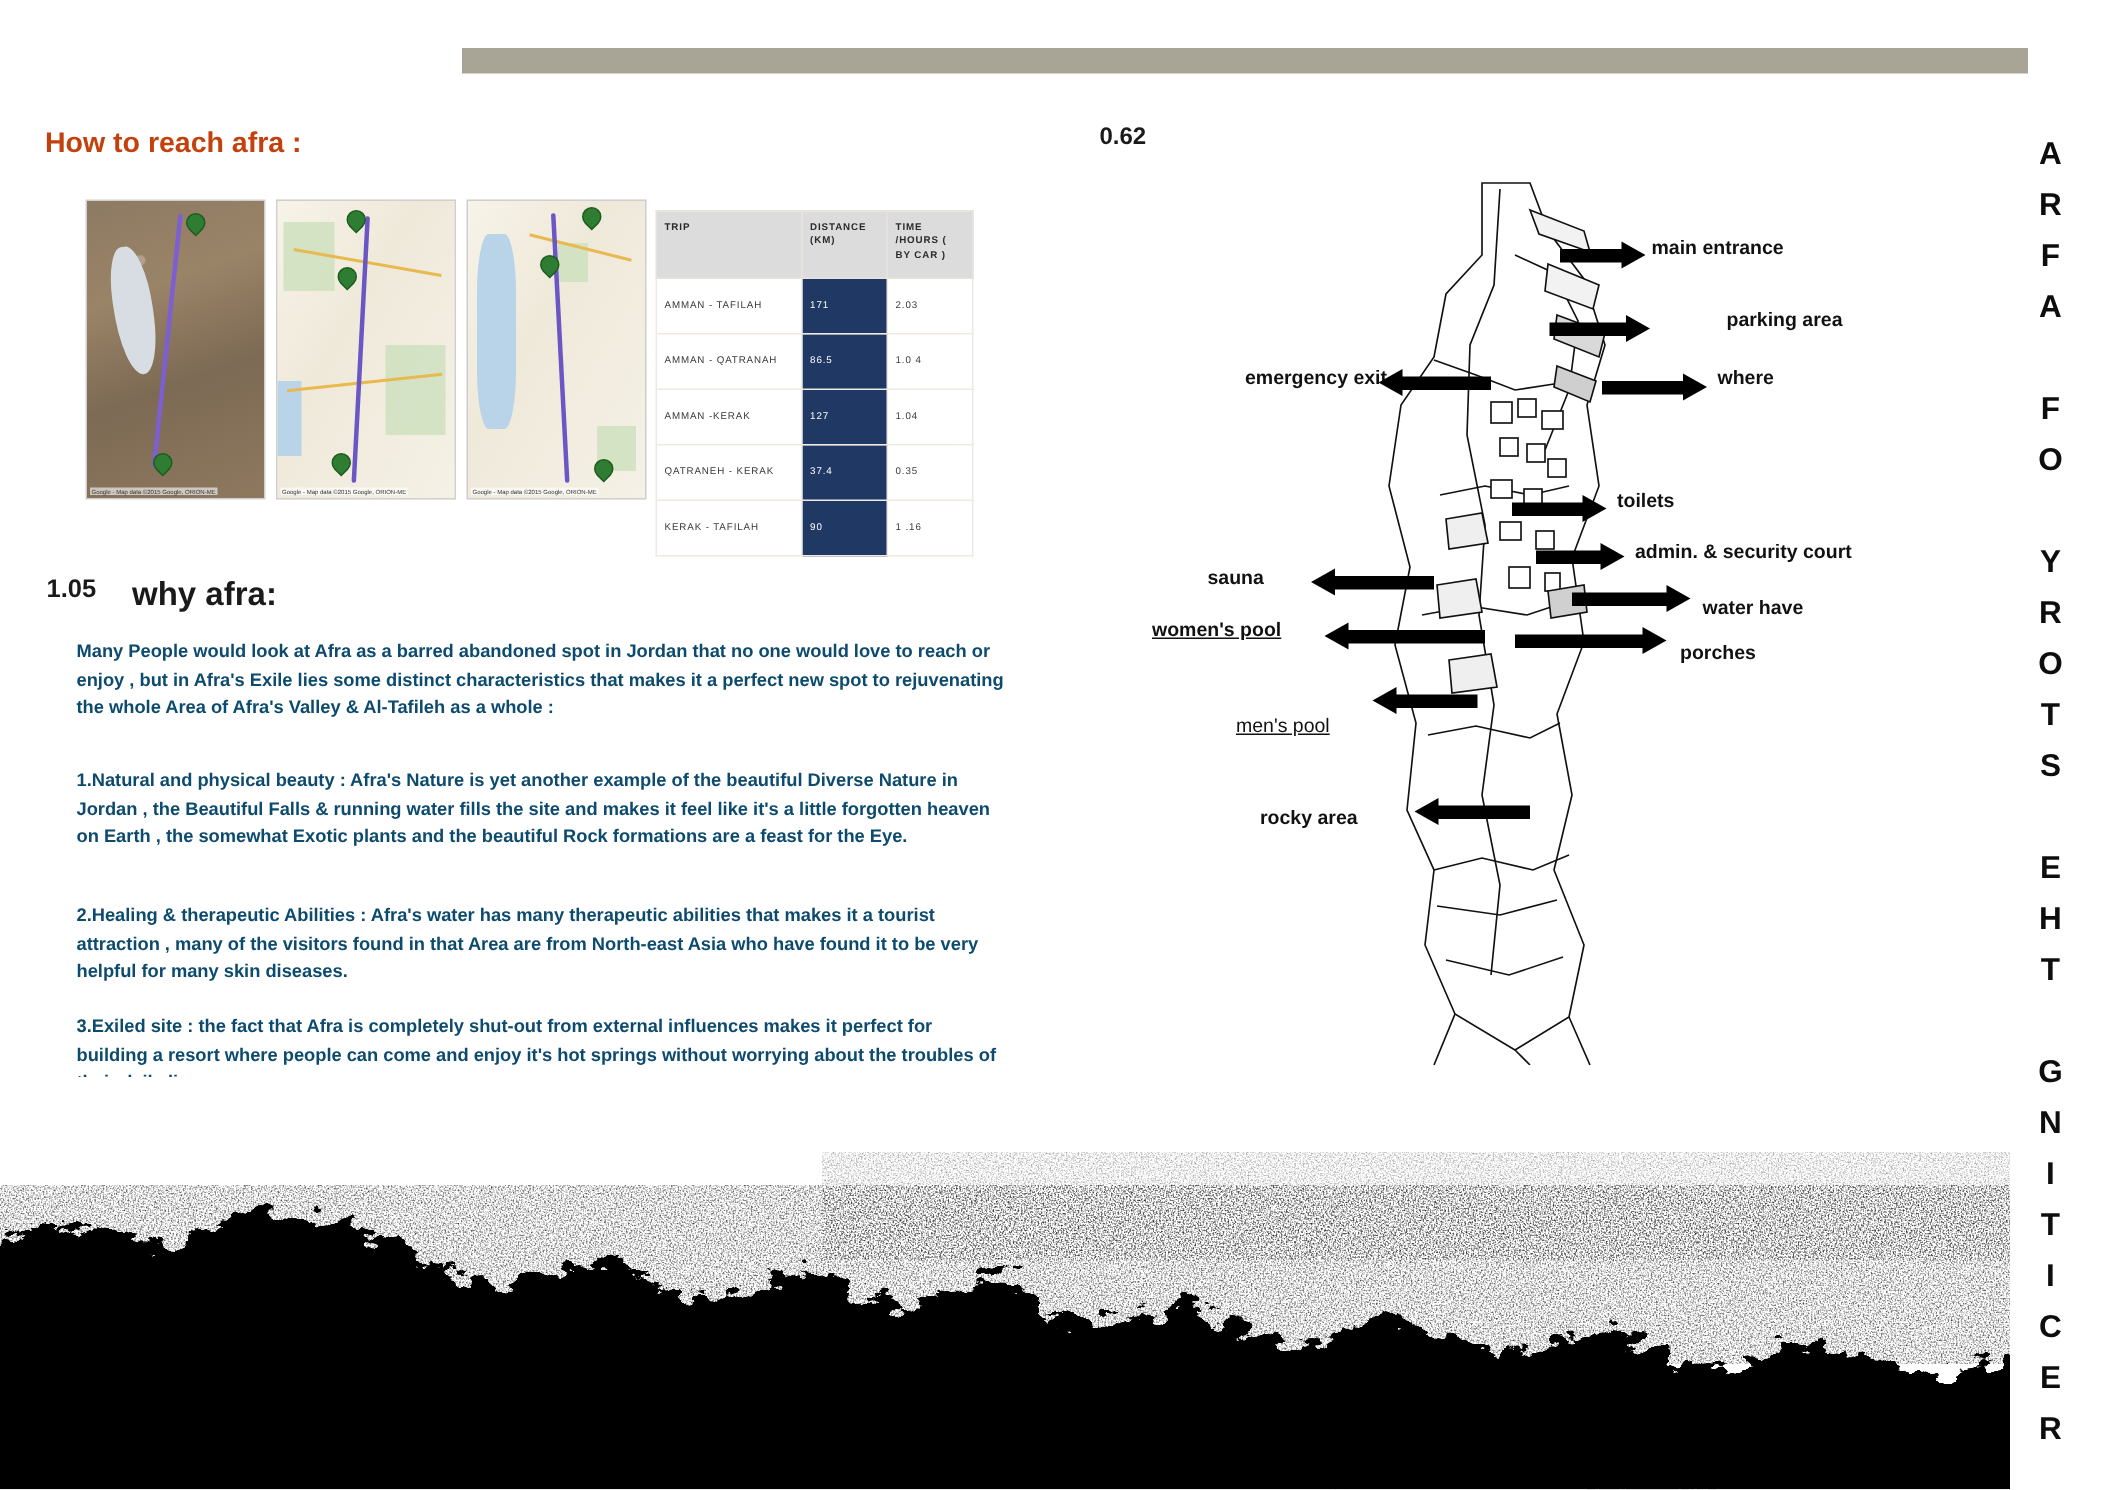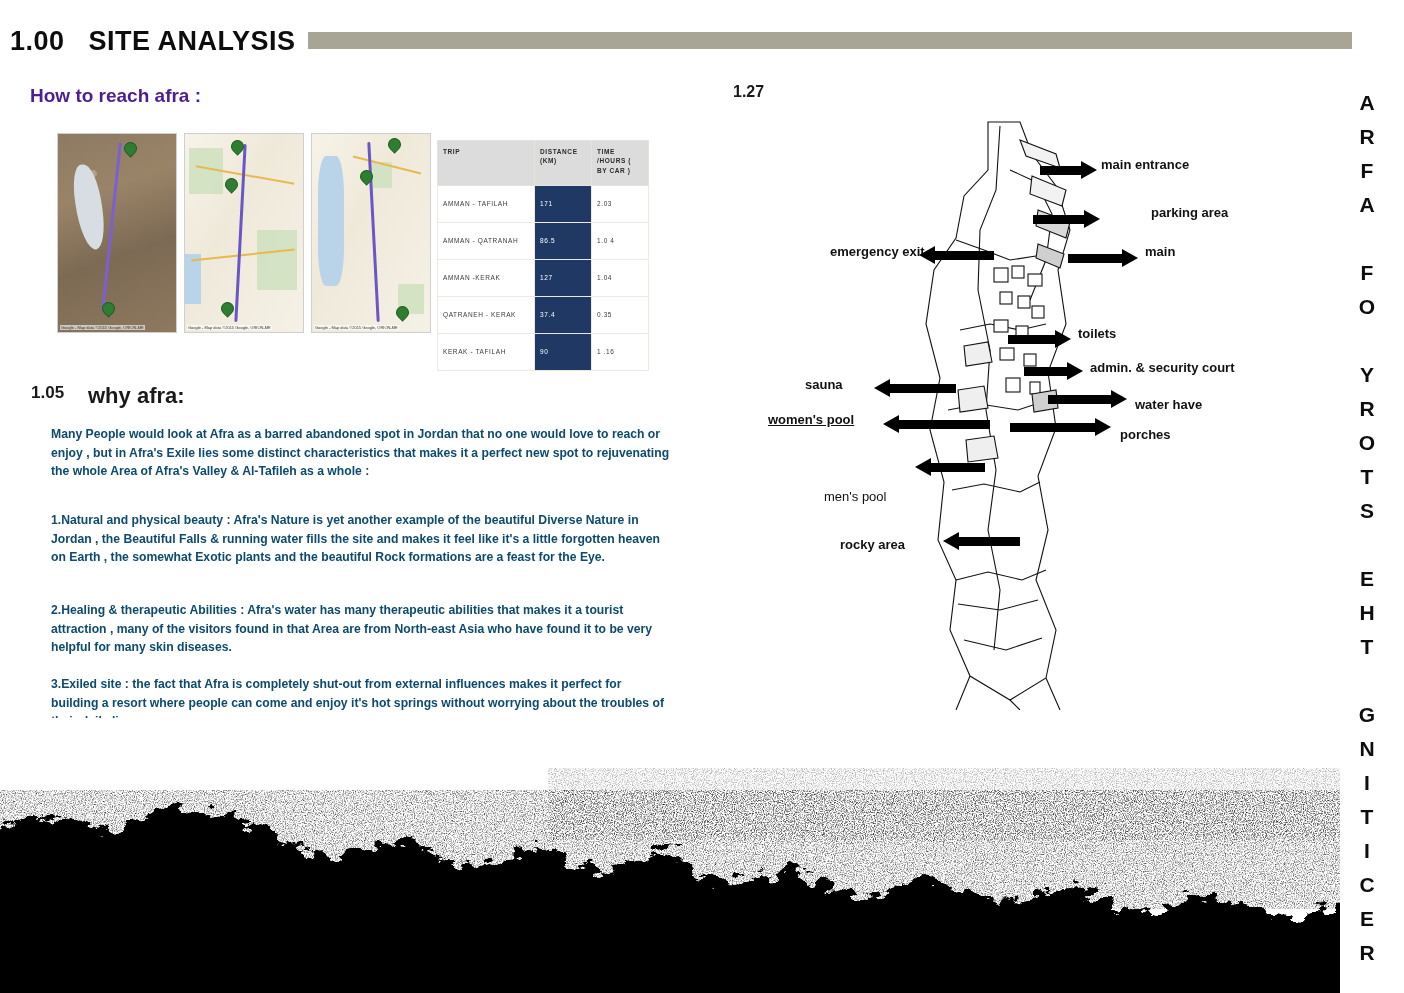--- a/index.html
+++ b/index.html
@@ -46,21 +46,21 @@
     background: #a8a496;
   }
 
   
   .how-to-title {
     position: absolute;
     left: 30px;
     top: 85px;
     font-size: 19px;
     font-weight: bold;
-    color: #4c1d95;
+    color: #c2410c;
   }
 
   .maps-row {
     position: absolute;
     left: 57px;
     top: 133px;
     display: flex;
     gap: 7px;
   }
   .map-thumb {
@@ -292,24 +292,20 @@
     height: 275px;
     overflow: hidden;
   }
 </style>
 </head>
 <body>
 
 <div id="page">
 
   <div class="header">
-    <div class="header-title">
-      <span>1.00</span>
-      &nbsp;&nbsp;<span>SITE ANALYSIS</span>
-    </div>
     <div class="header-bar"></div>
   </div>
 
   <div class="how-to-title">How to reach afra :</div>
 
   <div class="maps-row">
 
     <div class="map-thumb map-sat">
       <div class="lake"></div>
       <div class="route"></div>
@@ -384,21 +380,21 @@
   </table>
 
   <div class="why-num">1.05</div>
   <div class="why-title">why afra:</div>
 
   <div class="body-text p0">Many People would look at Afra as a barred abandoned spot in Jordan that no one would love to reach or enjoy , but in Afra's Exile lies some distinct characteristics that makes it a perfect new spot to rejuvenating the whole Area of Afra's Valley &amp; Al-Tafileh as a whole :</div>
   <div class="body-text p1">1.Natural and physical beauty :  Afra's Nature is yet another example of the beautiful Diverse Nature in Jordan , the Beautiful Falls &amp; running water fills the site and makes it feel like it's a little forgotten heaven on Earth , the somewhat Exotic plants and the beautiful Rock formations are a feast for the Eye.</div>
   <div class="body-text p2">2.Healing &amp; therapeutic Abilities : Afra's water has many therapeutic abilities that makes it a tourist attraction , many of the visitors found in that Area are from North-east Asia who have found it to be very helpful for many skin diseases.</div>
   <div class="body-text p3">3.Exiled site : the fact that Afra is completely  shut-out from external influences makes it perfect for  building a resort where people can come and enjoy it's hot springs without worrying about the troubles of their daily lives .</div>
 
-  <div class="sec-106">1.27</div>
+  <div class="sec-106">0.62</div>
 
   <div class="plan-wrap">
     <svg width="290" height="600" viewBox="0 0 290 600" fill="none" stroke="#111" stroke-width="1.1">
 
       <path d="M128 12 L128 60 L104 86 L96 128 L74 160 L66 214 L80 268 L70 320 L84 372 L78 430 L96 470 L90 520 L110 566 L150 590 L186 568 L196 520 L176 470 L188 420 L178 366 L196 318 L188 262 L206 214 L198 160 L210 120 L196 76 L172 44 L160 12 Z" fill="#ffffff"></path>
 
       <path d="M140 16 L136 80 L120 120 L118 180 L130 240 L126 300 L136 360 L128 420 L140 480 L134 540"></path>
       <path d="M150 60 L176 72 L192 104 L186 150 L170 190"></path>
       <path d="M96 130 L124 140 L150 150 L176 146"></path>
       <path d="M100 220 L130 214 L160 220 L186 214"></path>
@@ -434,21 +430,21 @@
       <path d="M104 530 L146 540 L182 528"></path>
     </svg>
   </div>
 
   <div class="callout" style="left:1101px; top:158px;">main entrance</div>
   <div class="arrow right" style="left:1040px; top:166px; width:42px;"></div>
 
   <div class="callout" style="left:1107px; top:206px;margin-left:44px;">parking area</div>
   <div class="arrow right" style="left:1033px; top:215px; width:52px;"></div>
 
-  <div class="callout" style="left:1145px; top:245px;">main</div>
+  <div class="callout" style="left:1145px; top:245px;">where</div>
   <div class="arrow right" style="left:1068px; top:254px; width:55px;"></div>
 
   <div class="callout" style="left:830px; top:245px;"><span>emergency exit</span></div>
   <div class="arrow left" style="left:934px; top:251px; width:60px;"></div>
 
   <div class="callout" style="left:1078px; top:327px;">toilets</div>
   <div class="arrow right" style="left:1008px; top:335px; width:48px;"></div>
 
   <div class="callout" style="left:1090px; top:359px; line-height:1.35;">admin. &amp; security court</div>
   <div class="arrow right" style="left:1024px; top:367px; width:44px;"></div>
@@ -458,21 +454,21 @@
 
   <div class="callout" style="left:1120px; top:428px;">porches</div>
   <div class="arrow right" style="left:1010px; top:423px; width:86px;"></div>
 
   <div class="callout" style="left:805px; top:378px;">sauna</div>
   <div class="arrow left" style="left:889px; top:384px; width:67px;"></div>
 
   <div class="callout" style="left:768px; top:413px;text-decoration:underline;">women's pool</div>
   <div class="arrow left" style="left:898px; top:420px; width:92px;"></div>
 
-  <div class="callout" style="left:824px; top:490px; font-weight:normal;">men's pool</div>
+  <div class="callout" style="left:824px; top:477px; font-weight:normal;text-decoration:underline;">men's pool</div>
   <div class="arrow left" style="left:930px; top:463px; width:55px;"></div>
 
   <div class="callout" style="left:840px; top:538px;">rocky area</div>
   <div class="arrow left" style="left:958px; top:537px; width:62px;"></div>
 
   <div class="side-title">
     <span>R</span>
     <span>E</span>
     <span>C</span>
     <span>I</span>

